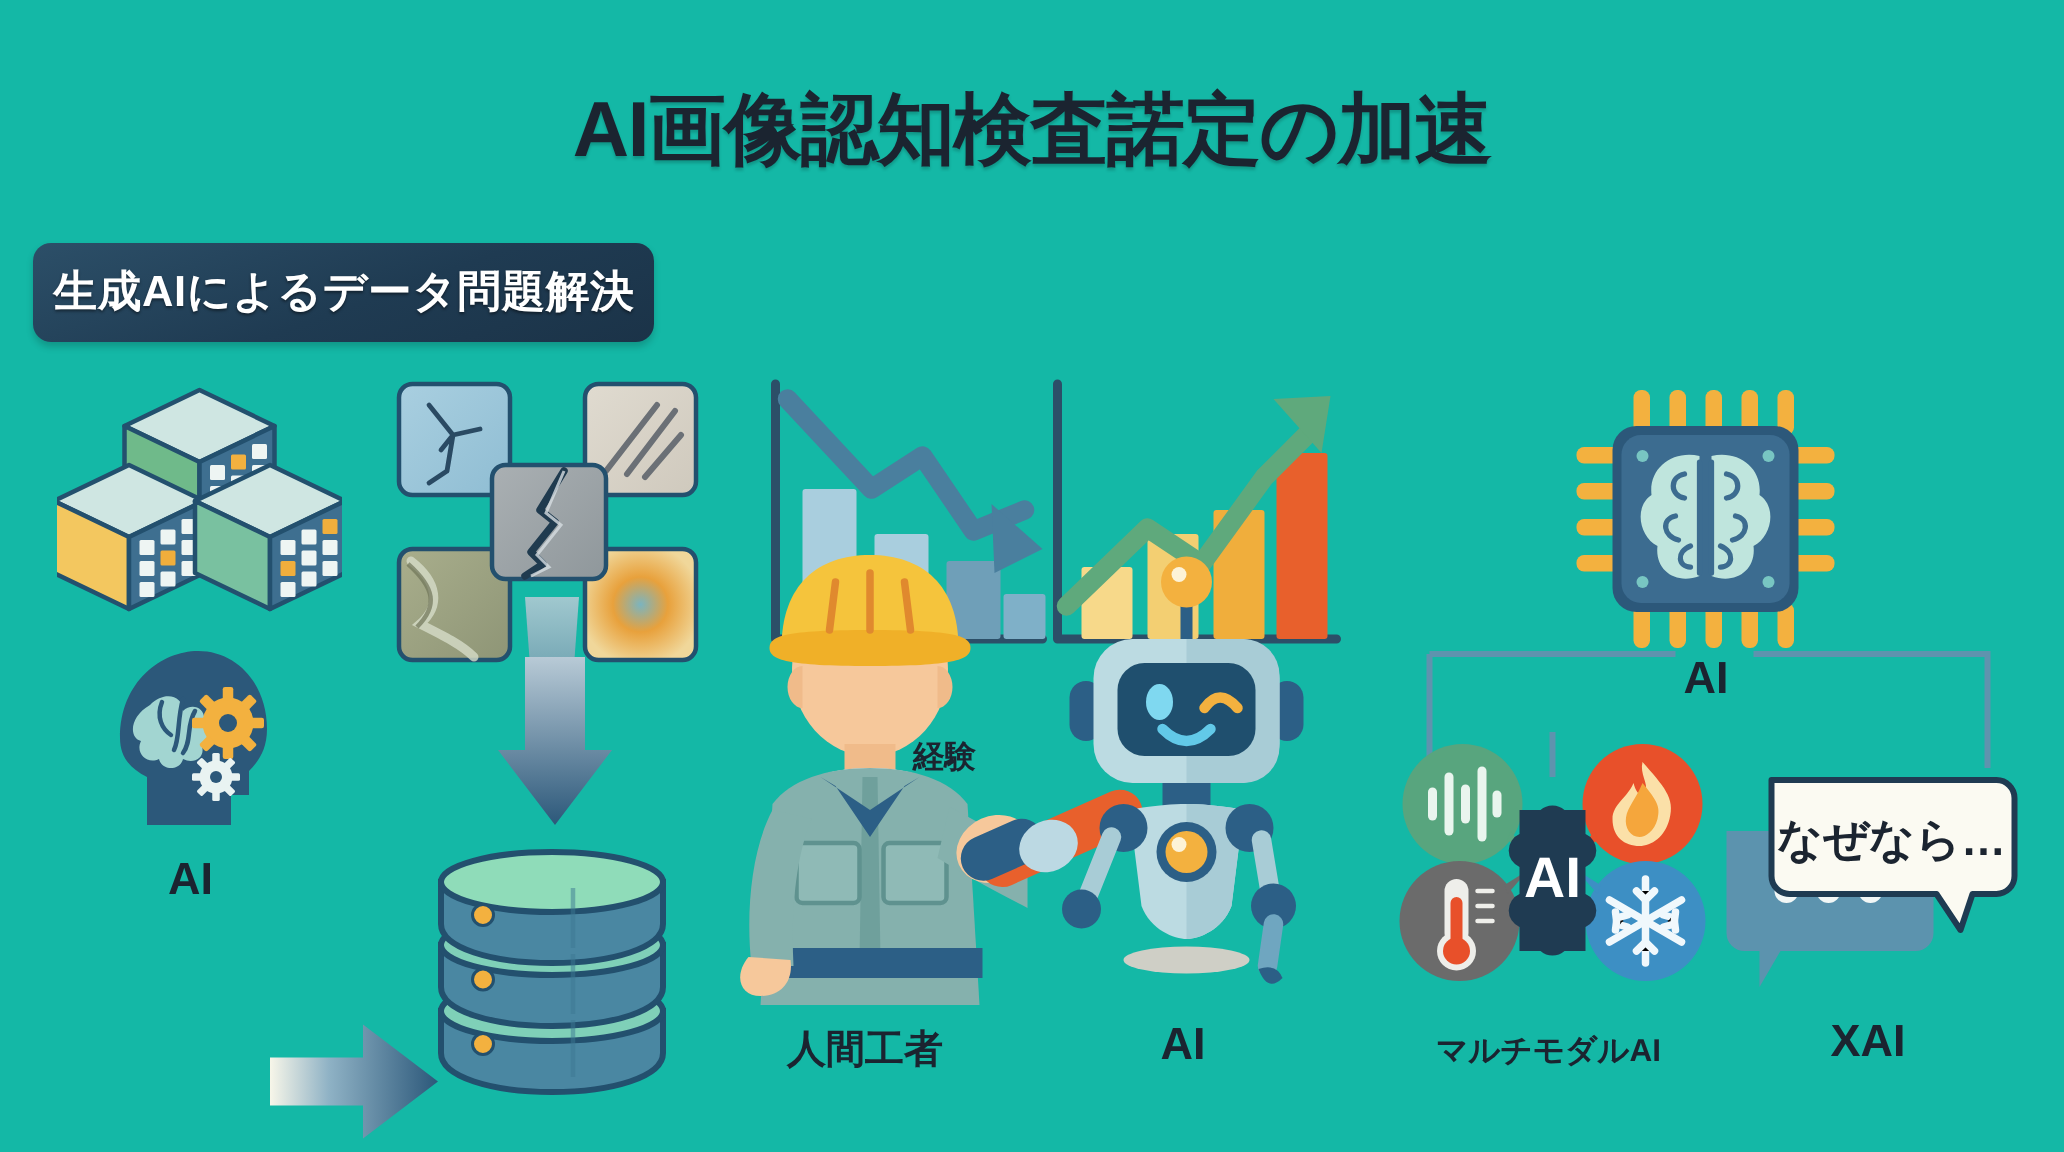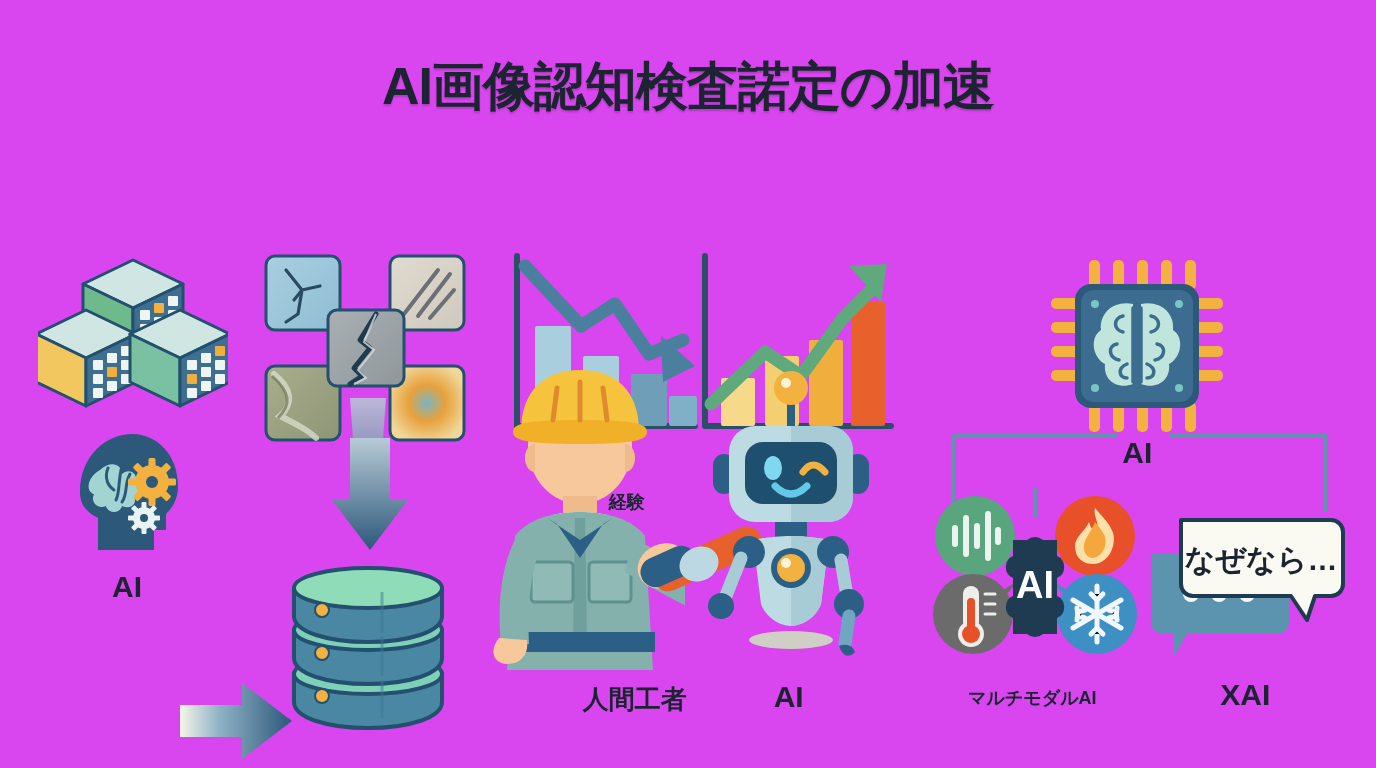--- a/index.html
+++ b/index.html
@@ -5,21 +5,21 @@
   * { box-sizing: border-box; margin: 0; padding: 0; }
   html, body {
     width: 1376px; height: 768px;
     background: #f7f6e9;
     font-family: "Liberation Sans", "DejaVu Sans", sans-serif;
     overflow: hidden;
   }
   .slide {
     position: relative;
     width: 1376px; height: 768px;
-    background: #d946ef;
+    background: #14b8a6;
   }
   
   .title {
     position: absolute;
     top: 52px; left: 0; width: 1376px;
     text-align: center;
     font-size: 52px;
     font-weight: bold;
     letter-spacing: -1px;
     color: #1b2430;
@@ -64,33 +64,34 @@
   }
   .abs { position: absolute; }
   .caption {
     position: absolute;
     text-align: center;
     color: #1b2430;
     font-weight: bold;
     white-space: nowrap;
   }
   .cap-en { font-size: 30px; }
-  .cap-jp { font-size: 26px; text-align: right; }
-  .cap-jp-sm { font-size: 18px; }
+  .cap-jp { font-size: 26px; }
+  .cap-jp-sm { font-size: 21px; }
 </style>
 </head>
 <body>
 
 <div class="slide">
 
   <div class="title">AI画像認知検査諾定の加速</div>
 
   <div class="panels">
 
     <div class="panel p1">
+      <div class="panel-header">生成AIによるデータ問題解決</div>
       <div class="panel-body">
 
         <svg class="abs" style="left:38px; top:12px;" width="190" height="170" viewBox="0 0 190 170">
 
           <g>
             <polygon points="95,8 145,32 95,56 45,32" fill="#cfe6e2" stroke="#23506e" stroke-width="3" stroke-linejoin="round"></polygon>
             <polygon points="45,32 95,56 95,104 45,80" fill="#6fba8a" stroke="#23506e" stroke-width="3" stroke-linejoin="round"></polygon>
             <polygon points="95,56 145,32 145,80 95,104" fill="#3e6f90" stroke="#23506e" stroke-width="3" stroke-linejoin="round"></polygon>
             <g fill="#eef5f3">
               <rect x="102" y="58" width="10" height="10" rx="1"></rect>

